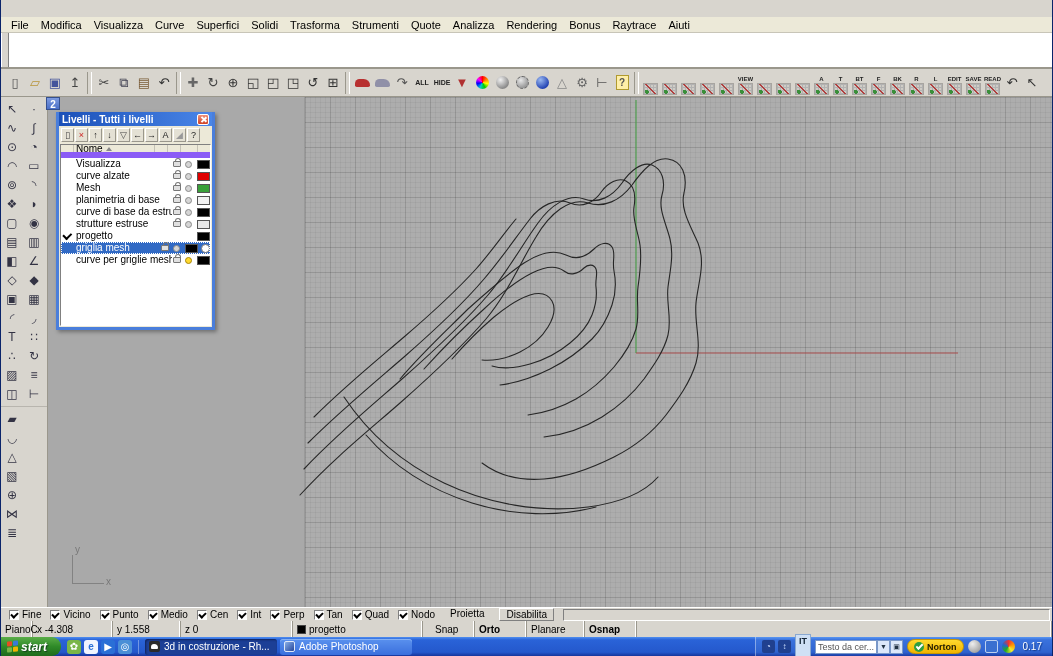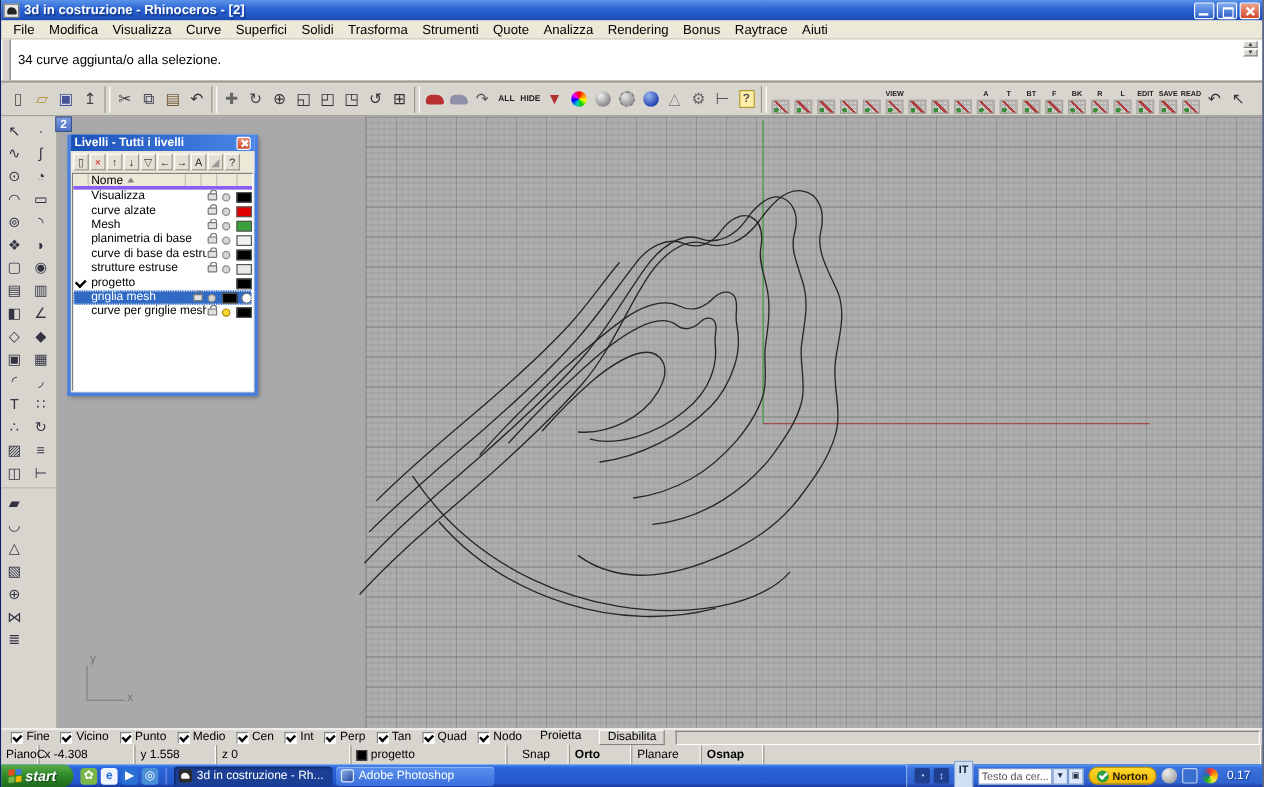--- a/index.html
+++ b/index.html
@@ -87,21 +87,21 @@
     color:#fff;font-size:10px;font-weight:bold;padding:0 3px;}
   .lpclose{margin-left:auto;width:12px;height:11px;background:linear-gradient(180deg,#f09078,#cf4326);
     border:1px solid #fff;border-radius:2px;position:relative;}
   .lpclose:before,.lpclose:after{content:"";position:absolute;left:5px;top:1px;width:1.5px;height:7px;background:#fff;}
   .lpclose:before{transform:rotate(45deg);}.lpclose:after{transform:rotate(-45deg);}
   .lptools{height:18px;display:flex;align-items:center;gap:1px;padding:1px 2px;background:#ece9d8;}
   .lptb{width:13px;height:14px;border:1px solid;border-color:#fff #9a978c #9a978c #fff;background:#e4e1d4;
     font-size:9px;line-height:12px;text-align:center;}
   .lplist{position:absolute;left:1px;right:1px;top:32px;bottom:1px;background:#fff;border:1px solid;
     border-color:#808080 #fff #fff #808080;overflow:hidden;}
-  .lphead{height:13px;display:flex;align-items:center;background:#ece9d8;border-bottom:3px solid #8b5cf6;font-size:10px;}
+  .lphead{height:13px;display:flex;align-items:center;background:#ece9d8;border-bottom:6px solid #8b5cf6;font-size:10px;}
   .lphead .hc{width:13px;border-right:1px solid #c5c2b5;height:100%;}
   .lphead .hn{flex:1;padding-left:2px;display:flex;align-items:center;gap:3px;}
   .sortarr{width:0;height:0;border-left:3px solid transparent;border-right:3px solid transparent;border-bottom:4px solid #888;}
   .lphead .hx{width:13px;height:100%;border-left:1px solid #c5c2b5;}
   .lphead .hx.w{width:17px;}
   .lrow{height:12px;display:flex;align-items:center;font-size:10px;line-height:12px;}
   .lrow .c1{width:13px;display:flex;justify-content:center;}
   .lrow .nm{flex:1;white-space:nowrap;overflow:hidden;padding-left:2px;}
   .lrow.sel{background:#316ac5;color:#fff;outline:1px dotted #fff;outline-offset:-1px;}
   .ck{width:8px;height:6px;border-left:2px solid #000;border-bottom:2px solid #000;transform:rotate(-45deg) translateY(-1px);}
@@ -164,29 +164,20 @@
   .ti1{background:radial-gradient(circle at 35% 30%,#eee,#8a8a8a);}
   .ti2{border-radius:2px;background:#3a6fd0;border:1px solid #bcd0f0;}
   .ti3{background:conic-gradient(#e33,#f90,#ee3,#2a2,#26c,#e33);}
   .clock{color:#fff;font-size:10px;padding:0 4px;text-shadow:1px 1px 1px #123a8a;}
 </style>
 </head>
 <body>
 
 <div class="screen">
 
-  <div class="titlebar">
-    <div class="appicon"></div>
-    <span class="apptitle">3d in costruzione - Rhinoceros - [2]</span>
-    <div class="wincontrols">
-      <div class="wbtn min"></div>
-      <div class="wbtn restore"></div>
-      <div class="wbtn close"></div>
-    </div>
-  </div>
 
   <div class="menubar" id="menubar">
       <span class="menu-item">File</span>
       <span class="menu-item">Modifica</span>
       <span class="menu-item">Visualizza</span>
       <span class="menu-item">Curve</span>
       <span class="menu-item">Superfici</span>
       <span class="menu-item">Solidi</span>
       <span class="menu-item">Trasforma</span>
       <span class="menu-item">Strumenti</span>
@@ -194,29 +185,20 @@
       <span class="menu-item">Analizza</span>
       <span class="menu-item">Rendering</span>
       <span class="menu-item">Bonus</span>
       <span class="menu-item">Raytrace</span>
       <span class="menu-item">Aiuti</span>
     </div>
 
   <div class="cmdarea">
     <div class="cmdgrip"></div>
     <div class="cmdlines">
-      <div class="cmdrow">
-        <span>34 curve aggiunta/o alla selezione.</span>
-        <div class="cmdctl">
-          <div class="spin">
-            <div class="mini">▲</div>
-            <div class="mini">▼</div>
-          </div>
-        </div>
-      </div>
     </div>
   </div>
 
   <div class="toolbar" id="toolbar-main">
       <div class="tbbtn">
         <span class="g" style="color: rgb(85, 85, 85);">▯</span>
       </div>
       <div class="tbbtn">
         <span class="g" style="color: rgb(184, 148, 58);">▱</span>
       </div>

